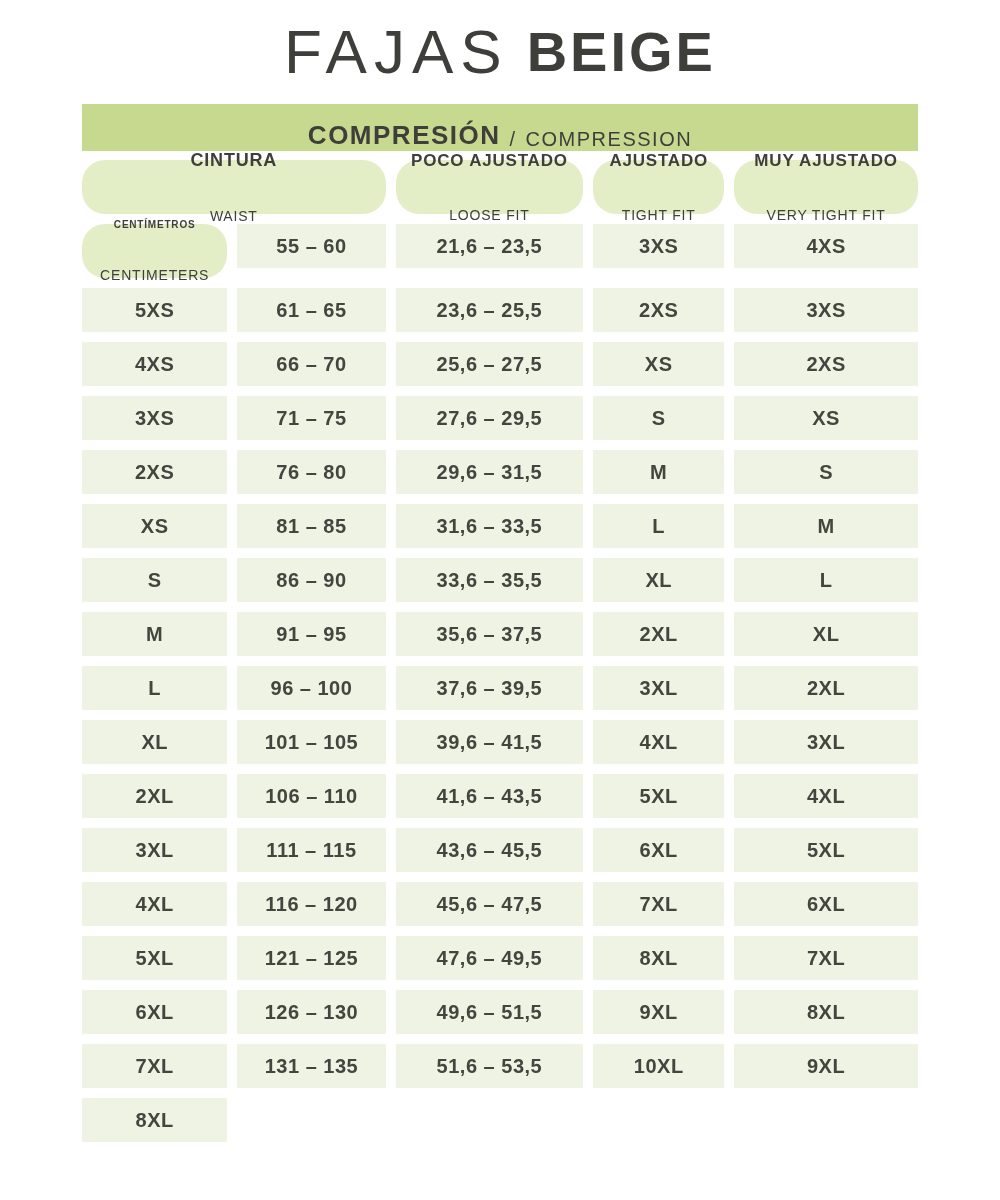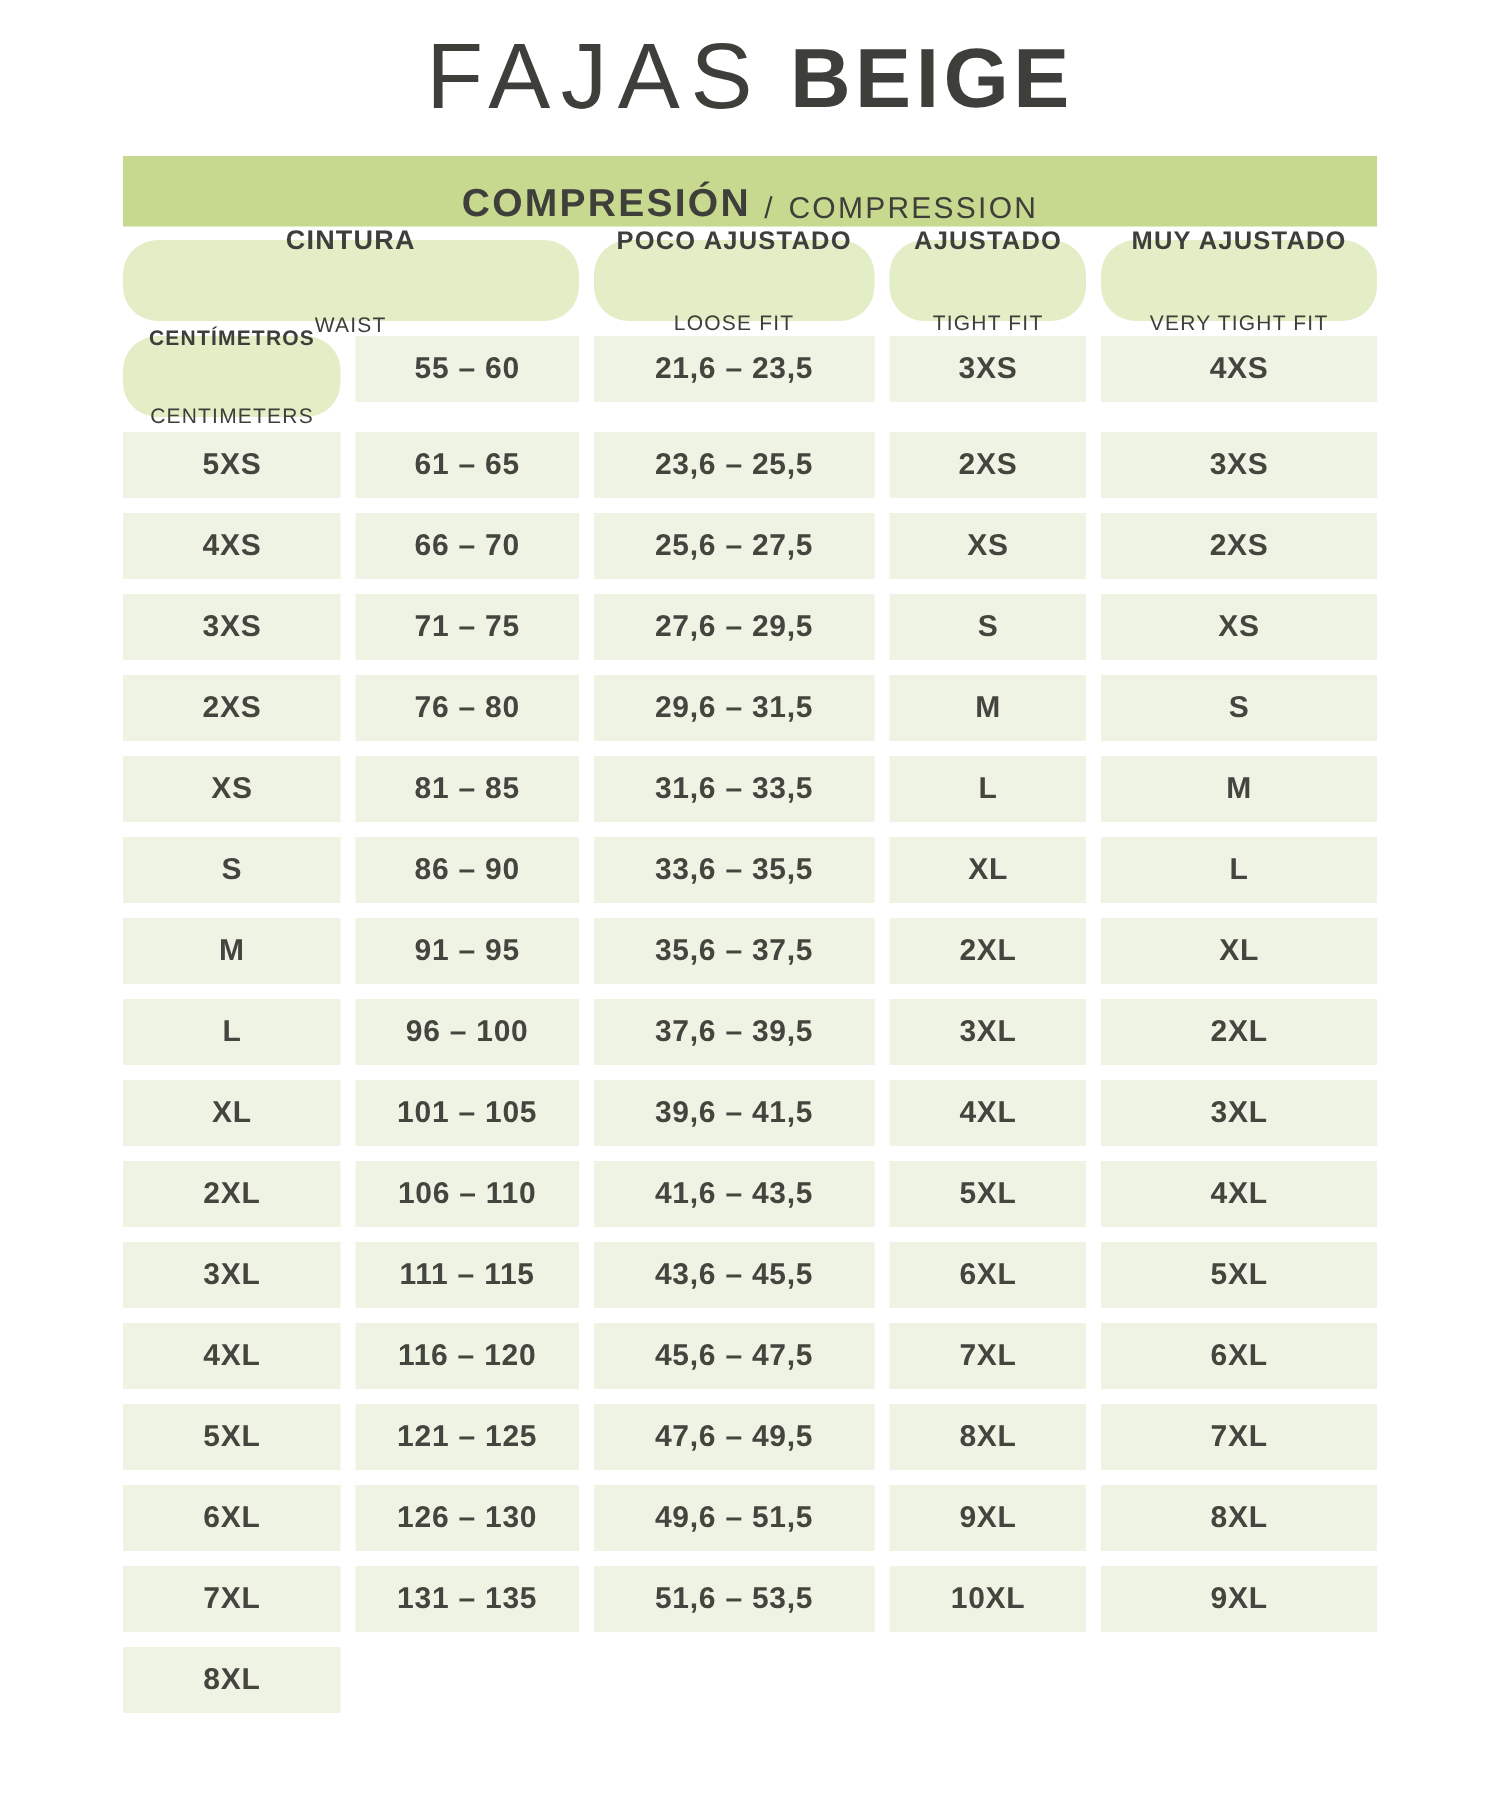--- a/index.html
+++ b/index.html
@@ -139,21 +139,21 @@
       <div class="cell hcell">
         <span class="h-es">AJUSTADO</span>
         <span class="h-en">TIGHT FIT</span>
       </div>
       <div class="cell hcell">
         <span class="h-es">MUY AJUSTADO</span>
         <span class="h-en">VERY TIGHT FIT</span>
       </div>
 
       <div class="cell hcell">
-        <span class="h-es" style="font-size:14px">CENTÍMETROS</span>
+        <span class="h-es" style="font-size:10px">CENTÍMETROS</span>
         <span class="h-en">CENTIMETERS</span>
       </div>
 
   <div class="row">
     <div class="cell dcell">
             <span class="val">55 – 60</span>
           </div>
     <div class="cell dcell">
             <span class="val">21,6 – 23,5</span>
           </div>

